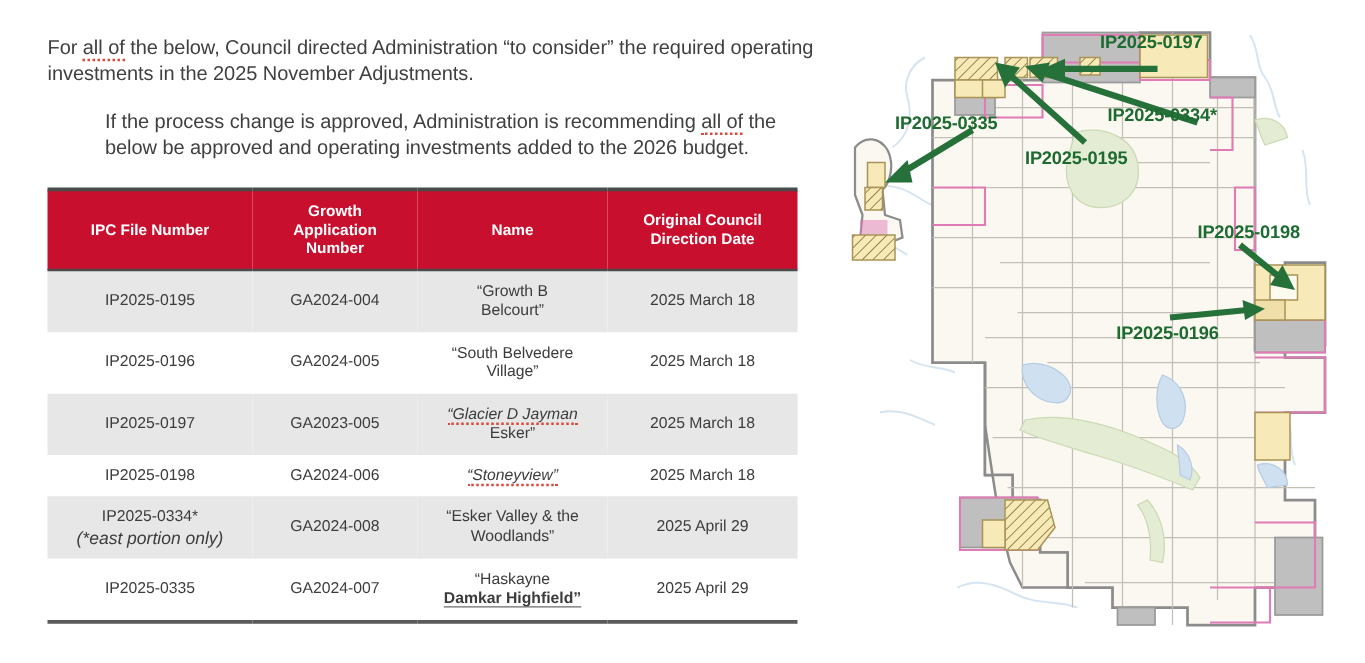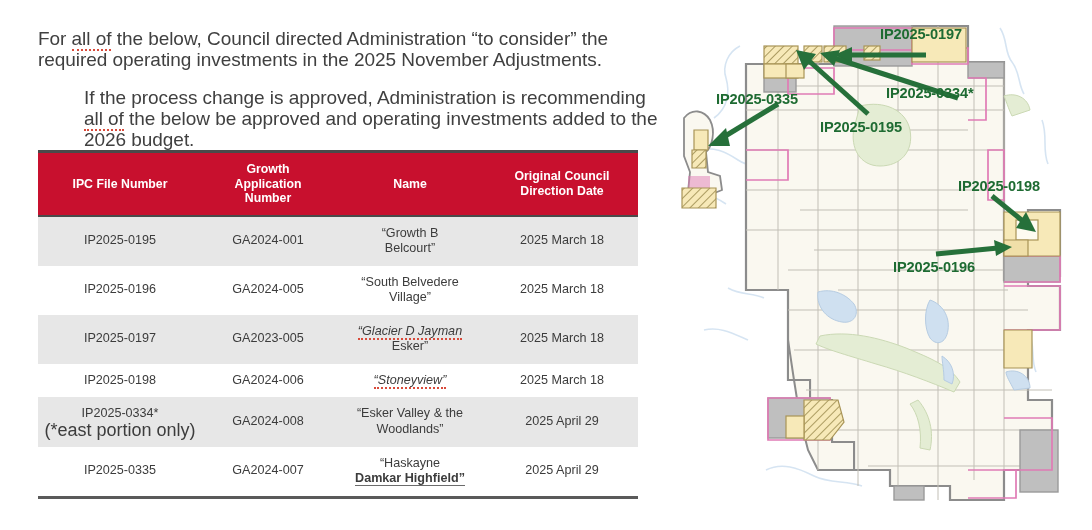--- a/index.html
+++ b/index.html
@@ -18,21 +18,21 @@
 
   
   .left-col {
     position: absolute;
     left: 38px;
     top: 28px;
     width: 620px;
   }
 
   .intro-para {
-    font-size: 19px;
+    font-size: 16px;
     line-height: 21px;
     color: #404040;
     margin: 0 0 17px 0;
     letter-spacing: -0.05px;
   }
   .intro-para:last-of-type { margin-bottom: 0; margin-left: 46px; }
 
   .sp { 
     border-bottom: 2px dotted #d94a3a;
     padding-bottom: 0px;
@@ -78,21 +78,22 @@
   table.ipc-table tbody tr.shaded td { background: #E7E7E7; }
   table.ipc-table tbody tr.plain td { background: #ffffff; }
 
   .col-1 { width: 164px; }
   .col-2 { width: 132px; }
   .col-3 { width: 152px; }
   .col-4 { width: 152px; }
 
   .sub-note {
     display: block;
-    font-size: 18px;
+    font-style: italic;
+    font-size: 14px;
     line-height: 16px;
   }
   .spell-u {
     border-bottom: 2px dotted #d94a3a;
     font-style: italic;
   }
   .spell-solid {
     border-bottom: 1px solid #6b6b6b;
     font-weight: bold;
   }
@@ -161,21 +162,21 @@
         </th>
       </tr>
     </thead>
     <tbody>
 
       <tr class="shaded">
         <td>
           <span>IP2025-0195</span>
         </td>
         <td>
-          <span>GA2024-001</span>
+          <span>GA2024-004</span>
         </td>
         <td>
           <span>“Growth B</span><br>
           <span>Belcourt”</span>
         </td>
         <td>
           <span>2025 March 18</span>
         </td>
       </tr>
 

